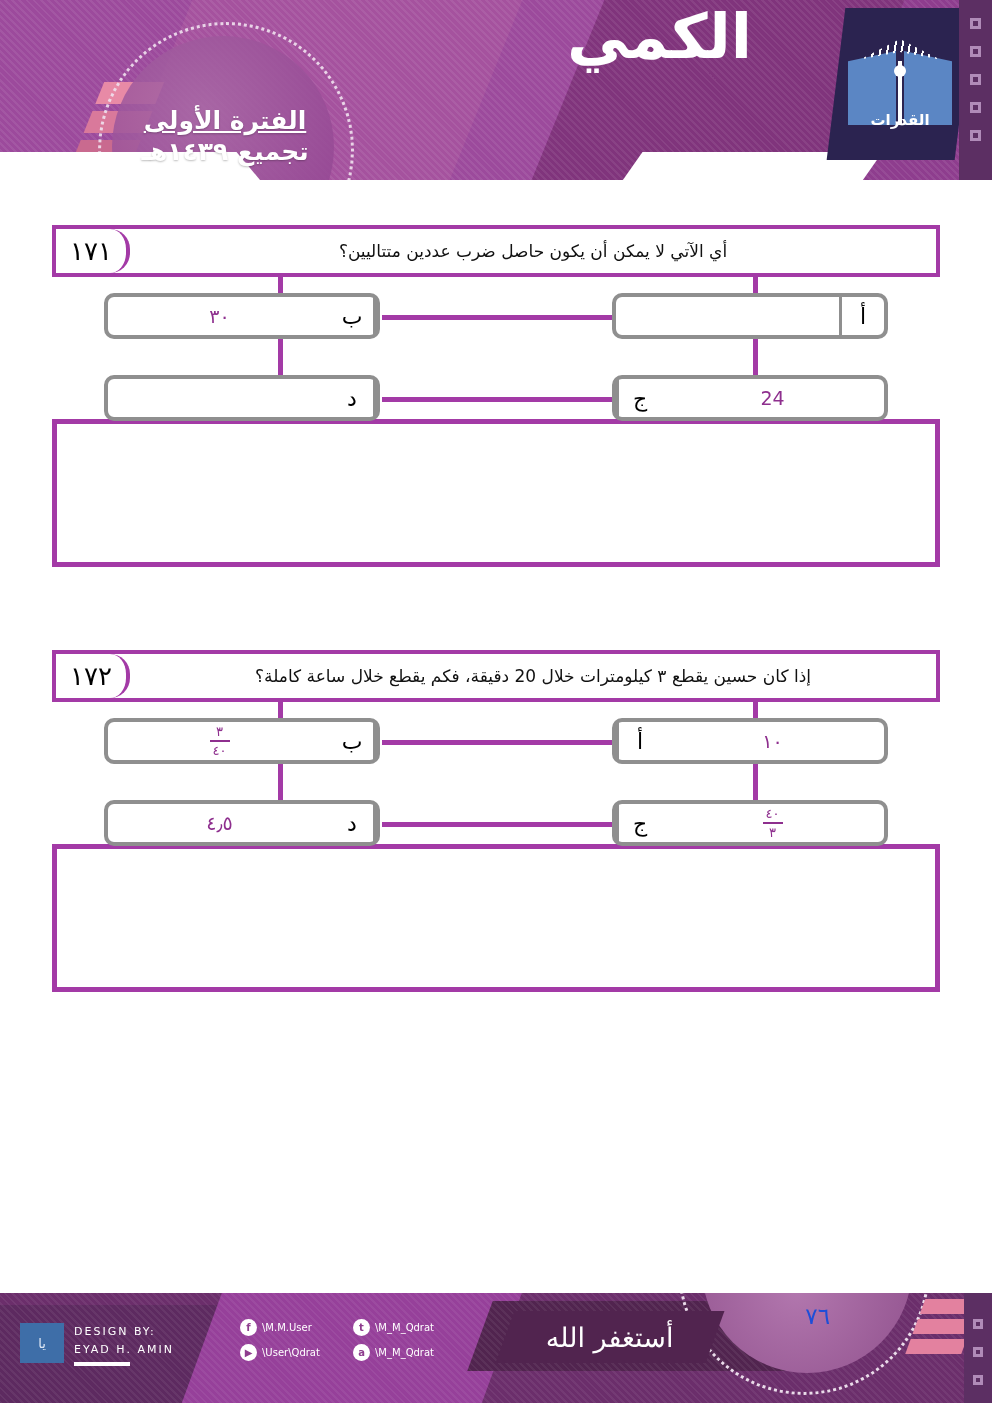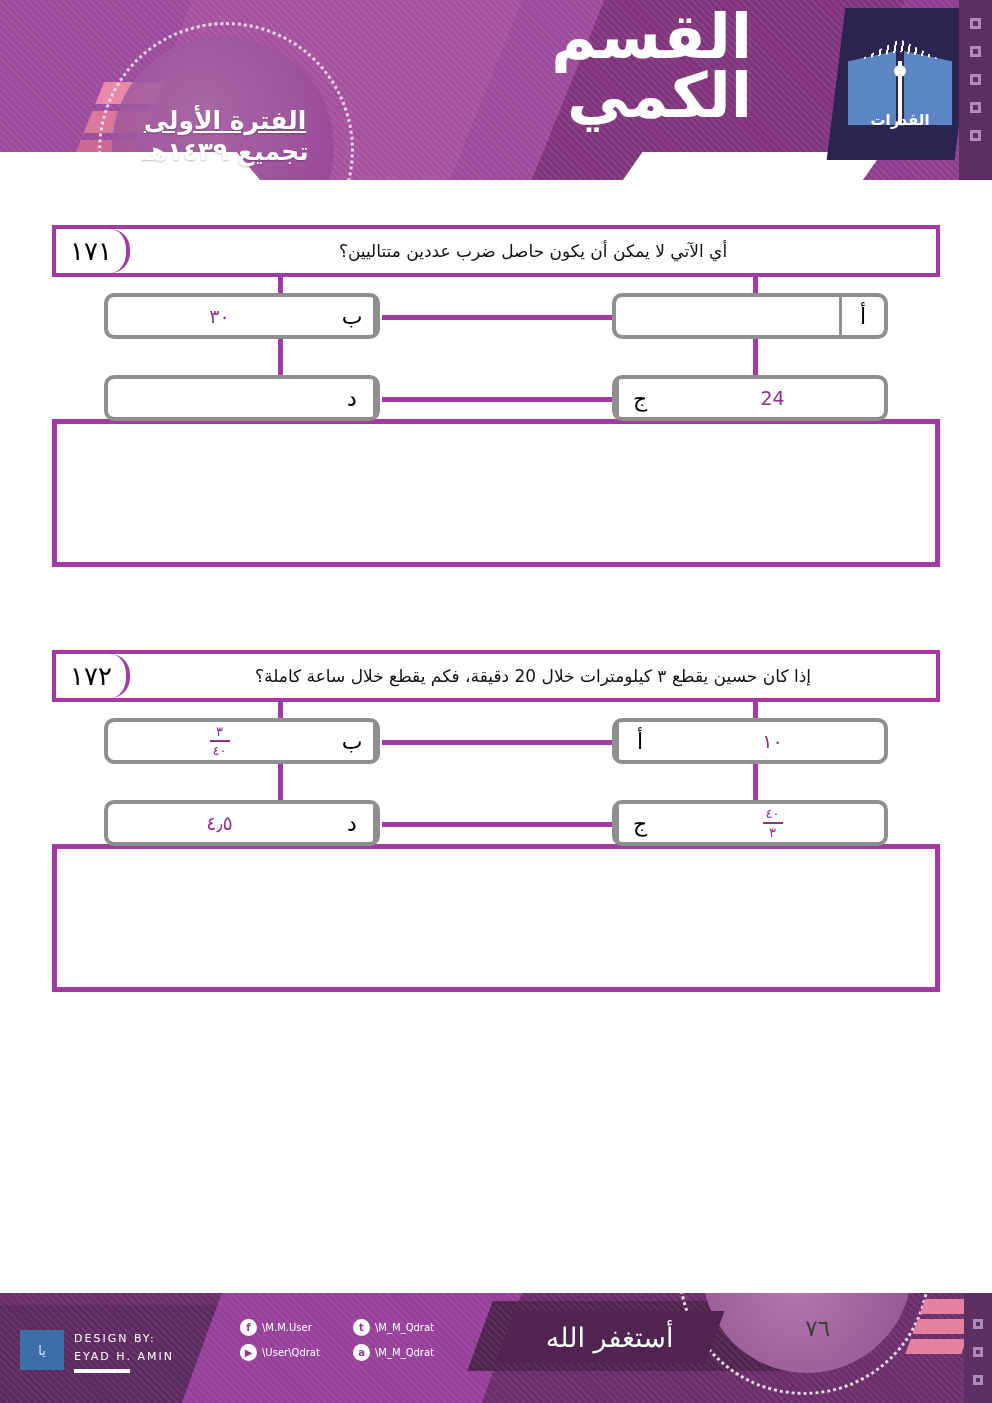--- a/index.html
+++ b/index.html
@@ -114,34 +114,34 @@
   .f-circle{position:absolute;right:80px;top:-130px;width:210px;height:210px;border-radius:50%;
      background:radial-gradient(circle at 45% 60%,#b277ae,#8a4a87);}
   .f-dots{position:absolute;right:62px;top:-150px;width:246px;height:246px;
      border:3px dotted #eadcea;border-radius:50%;}
   .f-pink{position:absolute;right:22px;top:6px;width:56px;height:62px;transform:skewX(-20deg);}
   .f-pink i{display:block;height:15px;margin-bottom:5px;background:#e3819f;}
   .f-right-strip{position:absolute;right:0;top:0;width:28px;height:110px;background:#5c2f63;}
   .f-right-strip .sq{position:absolute;right:9px;width:10px;height:10px;background:#b08bb8;}
   .f-right-strip .sq::after{content:"";position:absolute;left:3px;top:3px;width:4px;height:4px;background:#5c2f63;}
 
-  .page-num{position:absolute;right:162px;top:10px;color:#404040;font-size:23px;z-index:9;margin-top:12px;}
+  .page-num{position:absolute;right:162px;top:10px;color:#1d4ed8;font-size:23px;z-index:9;}
   .istighfar{position:absolute;left:505px;top:18px;width:210px;height:52px;
      background:#51244f;transform:skewX(-20deg);display:flex;align-items:center;justify-content:center;z-index:8;}
   .istighfar span{transform:skewX(20deg);color:#fff;font-size:27px;
      font-family:"DejaVu Serif",serif;}
 
   .socials{position:absolute;left:240px;top:26px;width:220px;z-index:9;
      display:grid;grid-template-columns:1fr 1fr;gap:8px 6px;direction:ltr;}
   .soc{display:flex;align-items:center;gap:5px;color:#fff;font-size:10px;}
   .soc .ic{width:17px;height:17px;border-radius:50%;background:#fff;color:#8e3d8e;
      display:flex;align-items:center;justify-content:center;font-size:10px;font-weight:bold;
      font-family:"DejaVu Sans",sans-serif;}
 
-  .design{position:absolute;left:20px;top:30px;z-index:9;display:flex;gap:10px;align-items:flex-start;direction:ltr;margin-top:7px;}
+  .design{position:absolute;left:20px;top:30px;z-index:9;display:flex;gap:10px;align-items:flex-start;direction:ltr;}
   .design .mark{width:44px;height:40px;background:#3e6ea8;display:flex;
      align-items:center;justify-content:center;color:#dfe8f5;font-size:13px;}
   .design .txt{color:#fff;font-size:11px;letter-spacing:2px;line-height:1.6;}
   .design .rule{width:56px;height:4px;background:#fff;margin-top:4px;}
 </style>
 </head>
 <body>
 
 <div class="header">
   <div class="hdr-base"></div>
@@ -157,21 +157,20 @@
   </div>
   <div class="circle-fill"></div>
   <div class="circle-dots"></div>
 
   <div class="period-text">
     <div class="l1">الفترة الأولى</div>
     <div class="l2">تجميع ١٤٣٩هـ</div>
   </div>
 
   <div class="main-title">
-    <div class="t1">القسم</div>
     <div class="t2">الكمي</div>
   </div>
 
   <div class="logo">
     <div class="inner">
       <div class="book">
         <div class="pg l"></div>
           <div class="pg r"></div>
         <div class="fan"></div>
           <div class="spine"></div>

